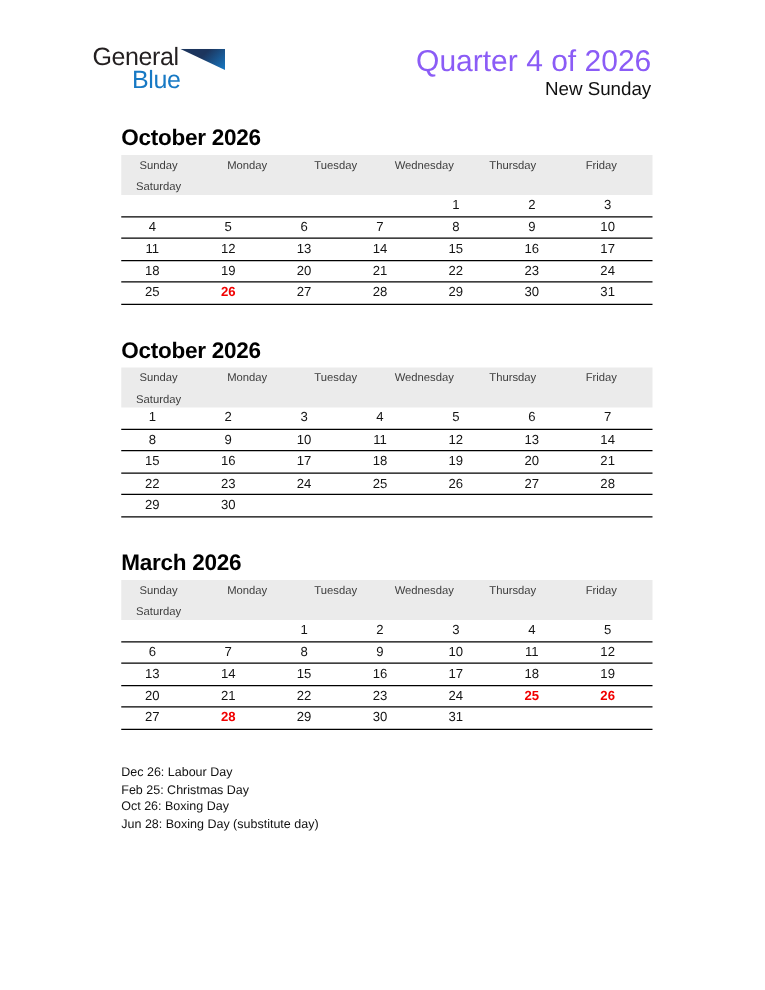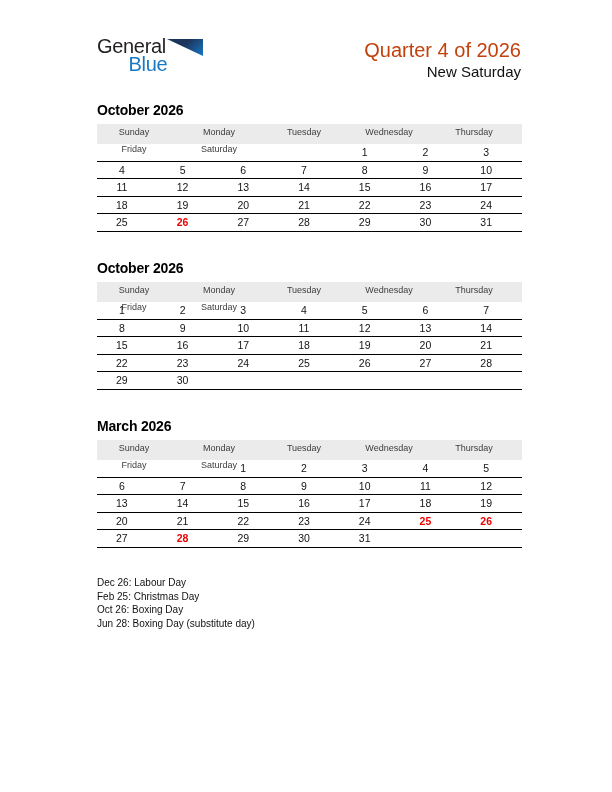--- a/index.html
+++ b/index.html
@@ -14,21 +14,21 @@
     height: 792px;
     background: #ffffff;
     overflow: hidden;
     margin: 0 auto;
   }
 
   
   .header {
     position: absolute;
     top: 36px;
-    left: 93px;
+    left: 70px;
     right: 91px;
     display: flex;
     justify-content: space-between;
     align-items: flex-start;
   }
   .logo { width: 110px; }
   .logo-line1 {
     display: flex;
     align-items: flex-start;
     justify-content: flex-end;
@@ -51,51 +51,51 @@
   .logo-blue {
     font-size: 20px;
     line-height: 18px;
     color: var(--logo-blue);
     text-align: center;
     margin-top: -2px;
     letter-spacing: -0.3px;
   }
   .title-block { text-align: right; margin-top: 2px; }
   .page-title {
-    font-size: 20px;
+    font-size: 24px;
     line-height: 24px;
-    color: #c2410c;
+    color: #8b5cf6;
   }
   .page-subtitle {
     font-size: 15px;
     line-height: 20px;
     color: #111111;
   }
 
   
   .content {
     position: absolute;
     top: 102px;
     left: 97px;
     width: 425px;
   }
   .month { margin-bottom: 28.5px; }
   .month-title {
-    font-size: 14px;
+    font-size: 18px;
     line-height: 17px;
     font-weight: bold;
     color: #000000;
     padding-bottom: 5px;
     letter-spacing: -0.2px;
   }
   .weekday-row {
     display: grid;
-    grid-template-columns: repeat(5, 1fr);
+    grid-template-columns: repeat(6, 1fr);
     background: var(--band-gray);
-    height: 20px;
+    height: 32px;
   }
   .wd {
     font-size: 9px;
     line-height: 17px;
     text-align: center;
     color: #3d3d3d;
     padding-right: 11px;
     white-space: nowrap;
   }
   .week-row {
@@ -132,21 +132,21 @@
   <div class="header">
     <div class="logo">
       <div class="logo-line1">
         <span class="logo-general">General</span>
         <span class="logo-triangle"></span>
       </div>
       <div class="logo-blue">Blue</div>
     </div>
     <div class="title-block">
       <div class="page-title">Quarter 4 of 2026</div>
-      <div class="page-subtitle">New Saturday</div>
+      <div class="page-subtitle">New Sunday</div>
     </div>
   </div>
 
   <div class="content">
     <div id="months-root">
   <section class="month">
     <h2 class="month-title">October 2026</h2>
     <div class="weekday-row">
             <div class="wd">Sunday</div>
             <div class="wd">Monday</div>

